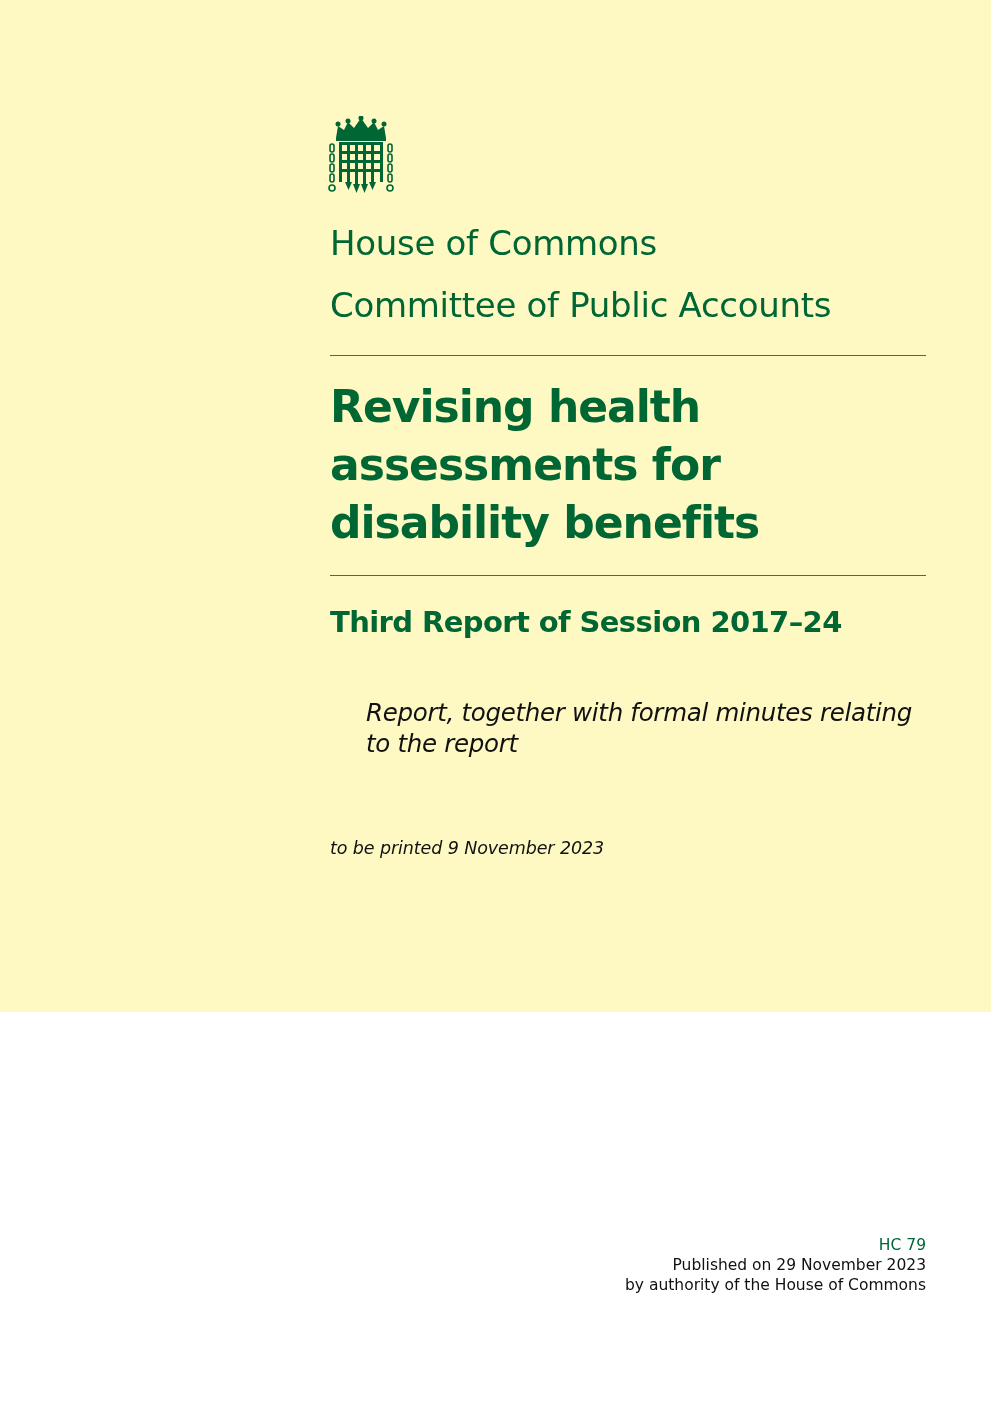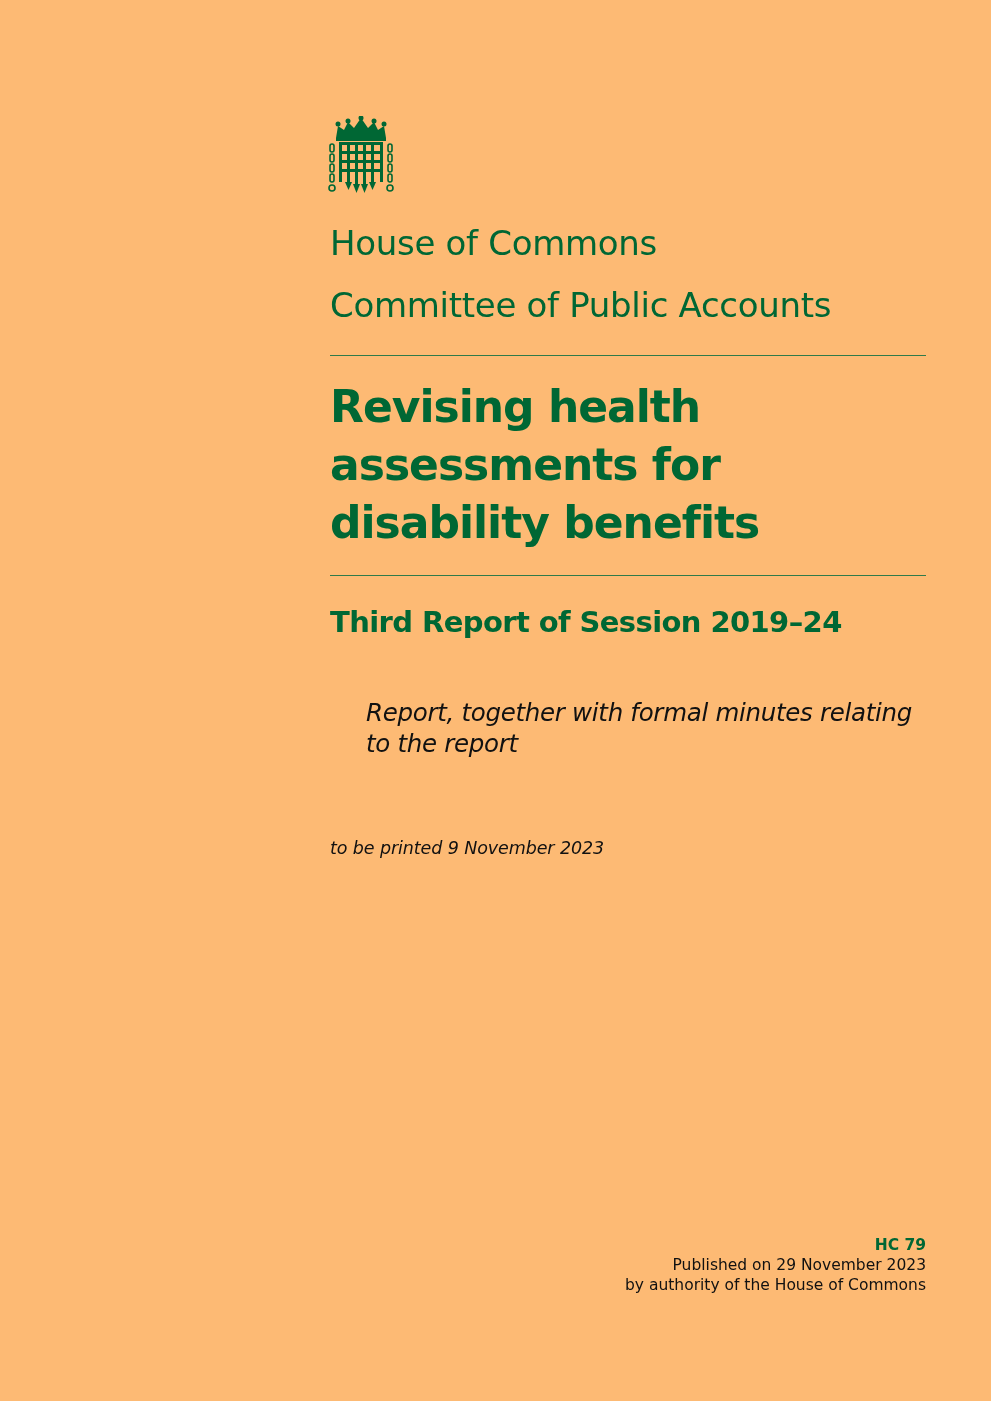--- a/index.html
+++ b/index.html
@@ -10,22 +10,22 @@
     body {
       width: 991px;
       height: 1401px;
       position: relative;
       overflow: hidden;
       font-family: "DejaVu Sans", "Liberation Sans", sans-serif;
     }
     .page {
       position: absolute;
       left: 0; top: 0;
-      width: 991px; height: 1401px;
-      background: #fdba74;
+      width: 991px; height: 1012px;
+      background: #fef9c3;
     }
     .logo {
       position: absolute;
       left: 328px;
       top: 116px;
       width: 66px;
       height: 80px;
     }
     .org-line {
       position: absolute;
@@ -99,21 +99,21 @@
       position: absolute;
       right: 65px;
       top: 1235px;
       text-align: right;
       font-size: 15.5px;
       line-height: 20px;
       color: #111111;
     }
     .hc-number {
       color: #006734;
-      font-weight: bold;
+      font-weight: normal;
     }
   </style>
 </head>
 <body>
 
 <div class="page">
 
   <div class="logo">
     <svg width="66" height="80" viewBox="0 0 66 80" xmlns="http://www.w3.org/2000/svg">
       <g fill="#006734">
@@ -165,21 +165,21 @@
   <div class="rule rule-1"></div>
 
   <h1 class="title">
     <span>Revising health</span><br>
     <span>assessments for</span><br>
     <span>disability benefits</span>
   </h1>
 
   <div class="rule rule-2"></div>
 
-  <h2 class="subtitle">Third Report of Session 2019–24</h2>
+  <h2 class="subtitle">Third Report of Session 2017–24</h2>
 
   <div class="desc">
     <span>Report, together with formal minutes relating</span><br>
     <span>to the report</span>
   </div>
 
   <div class="ordered">
     <br>
     <span>to be printed 9 November 2023</span>
   </div>

